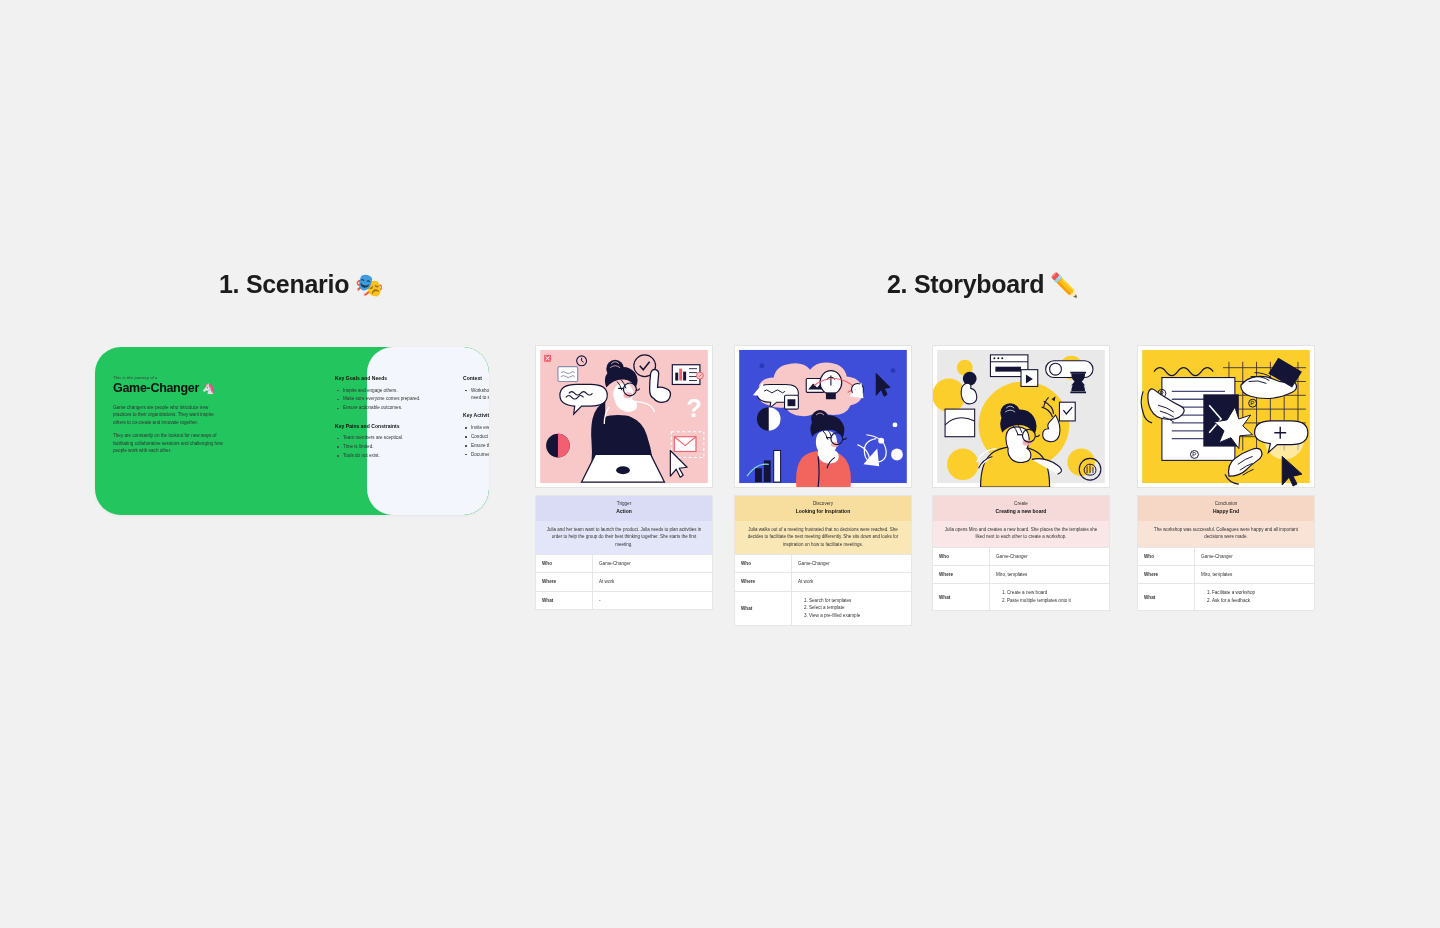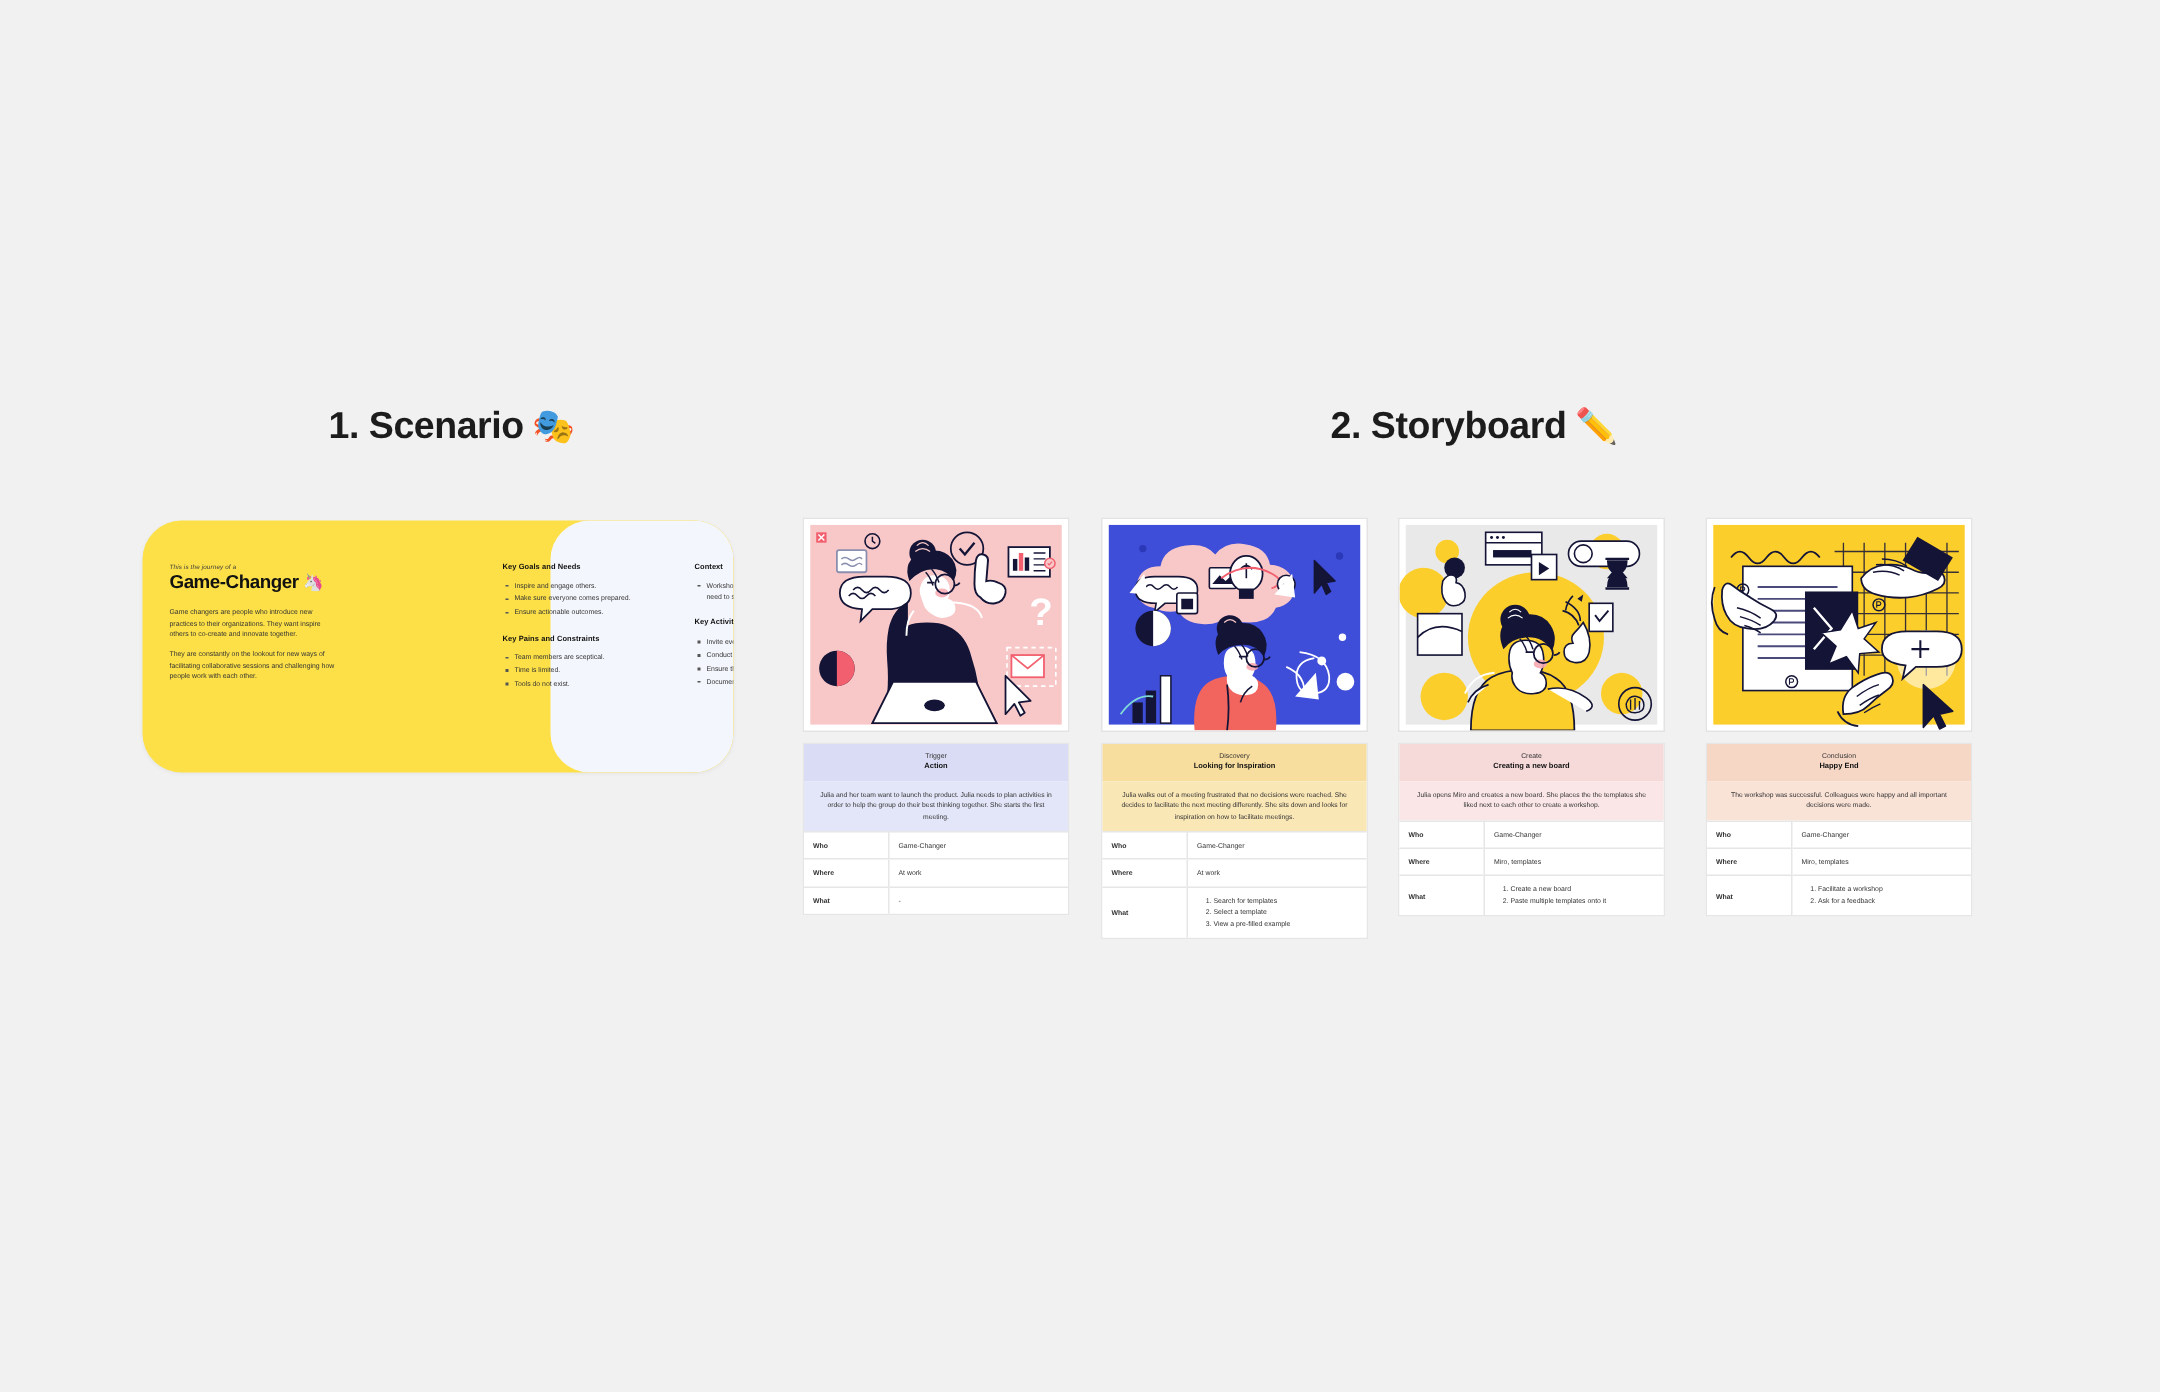--- a/index.html
+++ b/index.html
@@ -23,21 +23,21 @@
     white-space:nowrap;
   }
   .sec-title .emoji{font-size:23px;margin-left:6px;}
   #title-scenario{left:219px;top:270px;}
   #title-storyboard{left:855px;top:270px;margin-left:32px;}
 
   
   .scenario-card{
     position:absolute;left:95px;top:347px;
     width:394px;height:168px;
-    background:#fde047;
+    background:#22c55e;
     border-radius:26px;
     box-shadow:0 1px 3px rgba(0,0,0,.05);
     overflow:hidden;
   }
   .ctx-panel{
     position:absolute;right:0;top:0;
     width:122px;height:168px;
     background:#f4f6fd;
     border-radius:26px;
   }

